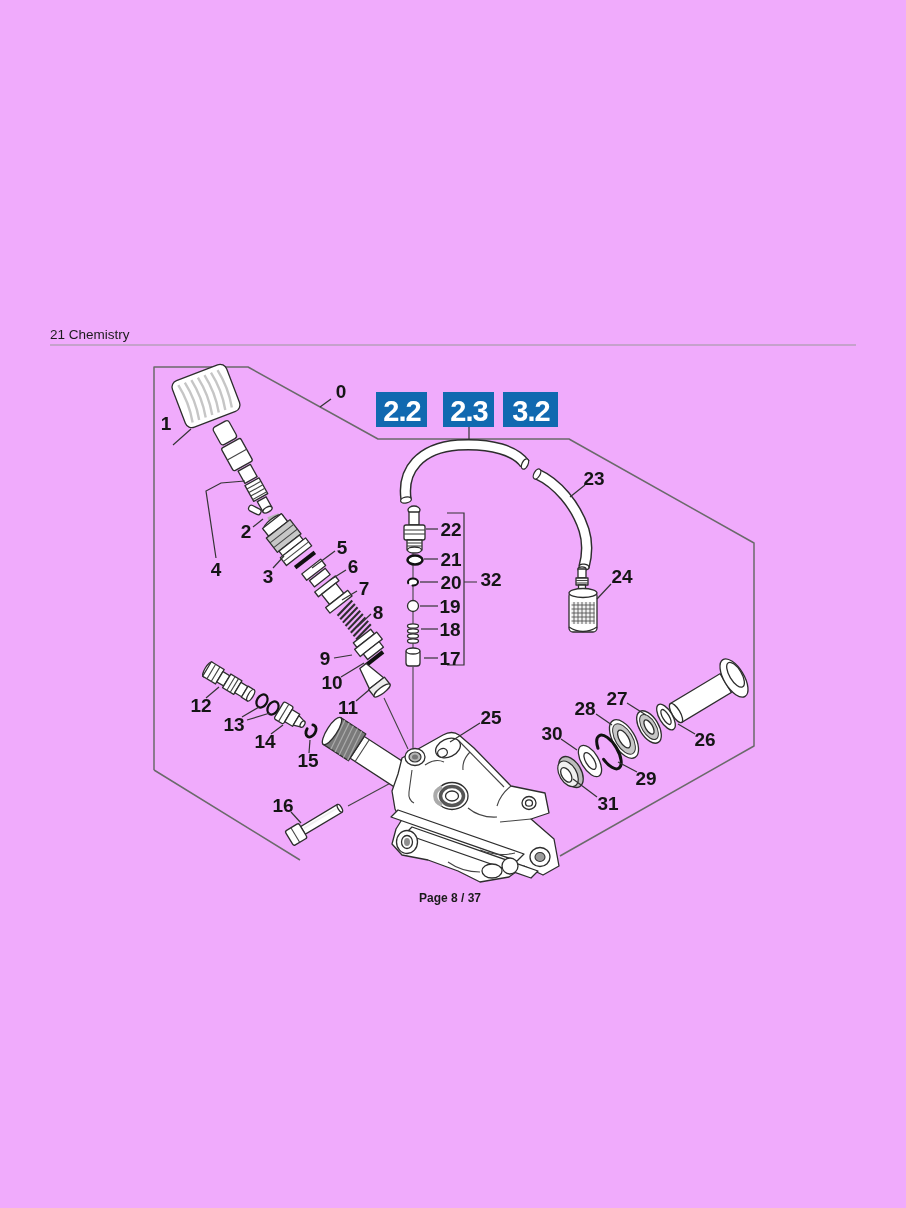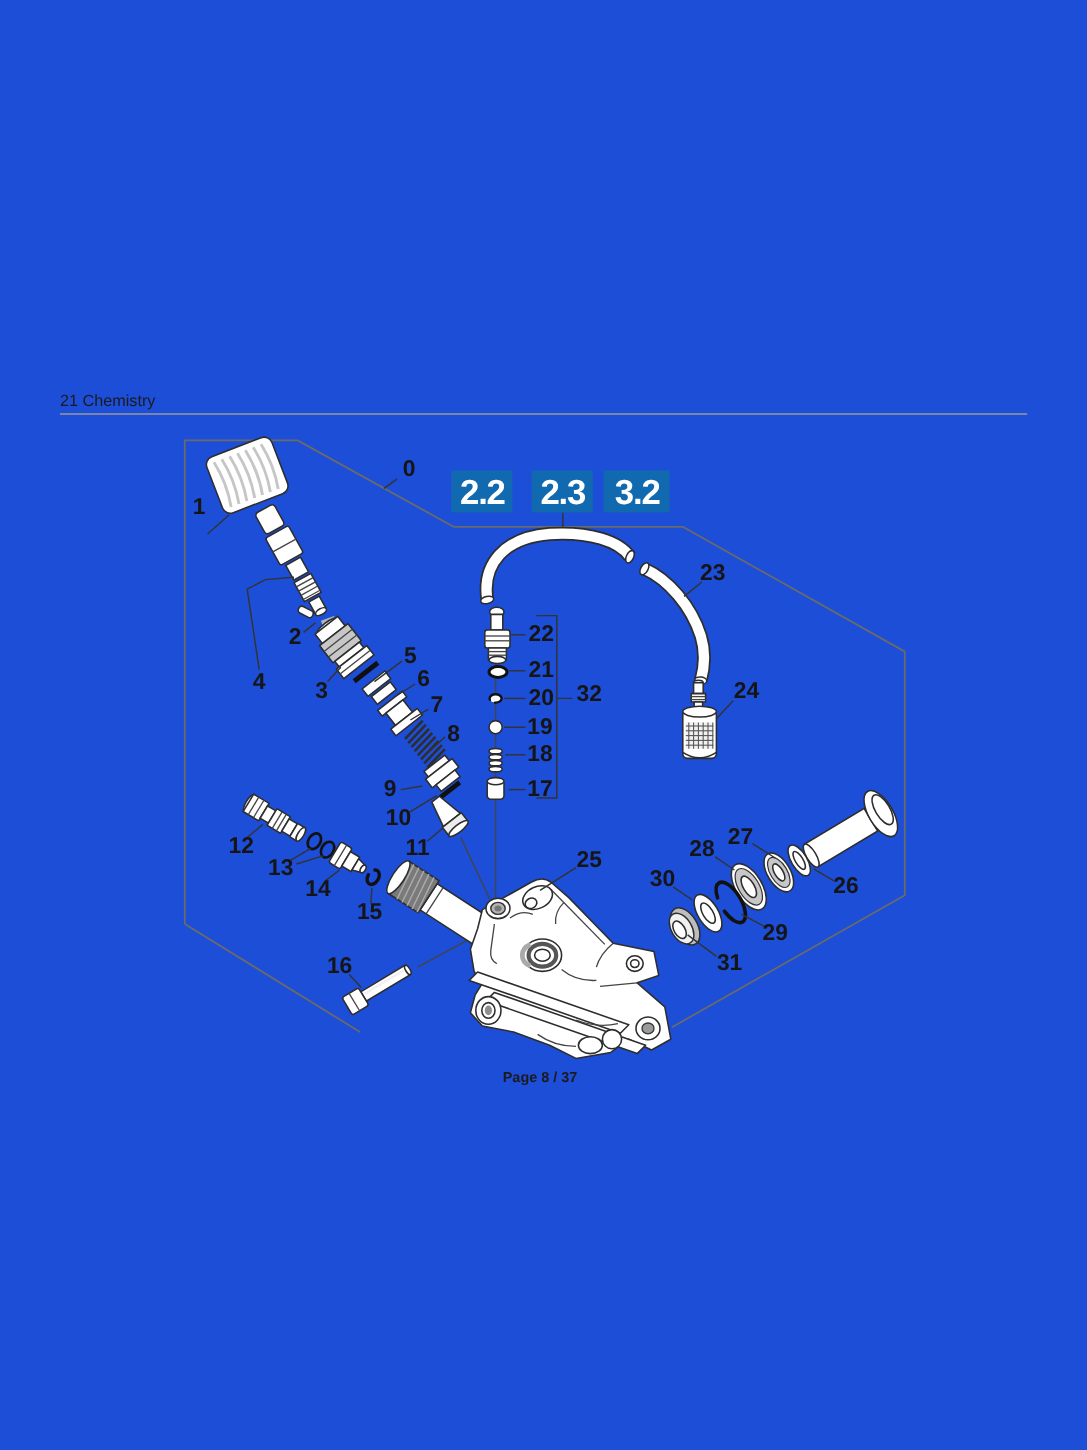--- a/index.html
+++ b/index.html
@@ -1,16 +1,16 @@
 <!DOCTYPE html>
 <html><head>
 <meta charset="utf-8">
 <style>
   html,body{margin:0;padding:0;background:#ffffff;}
-  #page{position:relative;width:906px;height:1208px;background:#1d4ed8;overflow:hidden;
+  #page{position:relative;width:906px;height:1208px;background:#f0abfc;overflow:hidden;
         font-family:"Liberation Sans",sans-serif;}
   svg{position:absolute;left:0;top:0;}
   .s  {stroke:#2d2d2d;stroke-width:1.3;fill:#fff;stroke-linejoin:round;}
   .sn {stroke:#2d2d2d;stroke-width:1.3;fill:none;stroke-linejoin:round;}
   .thin{stroke:#444;stroke-width:1.1;fill:none;}
   .gy {fill:#c7c7c7;}
   .gy2{fill:#ececec;}
   .dk {fill:#7a7a7a;}
   .ld {stroke:#333;stroke-width:1.2;fill:none;}
   .frame{stroke:#6a6a6a;stroke-width:1.5;fill:none;stroke-linejoin:round;}

